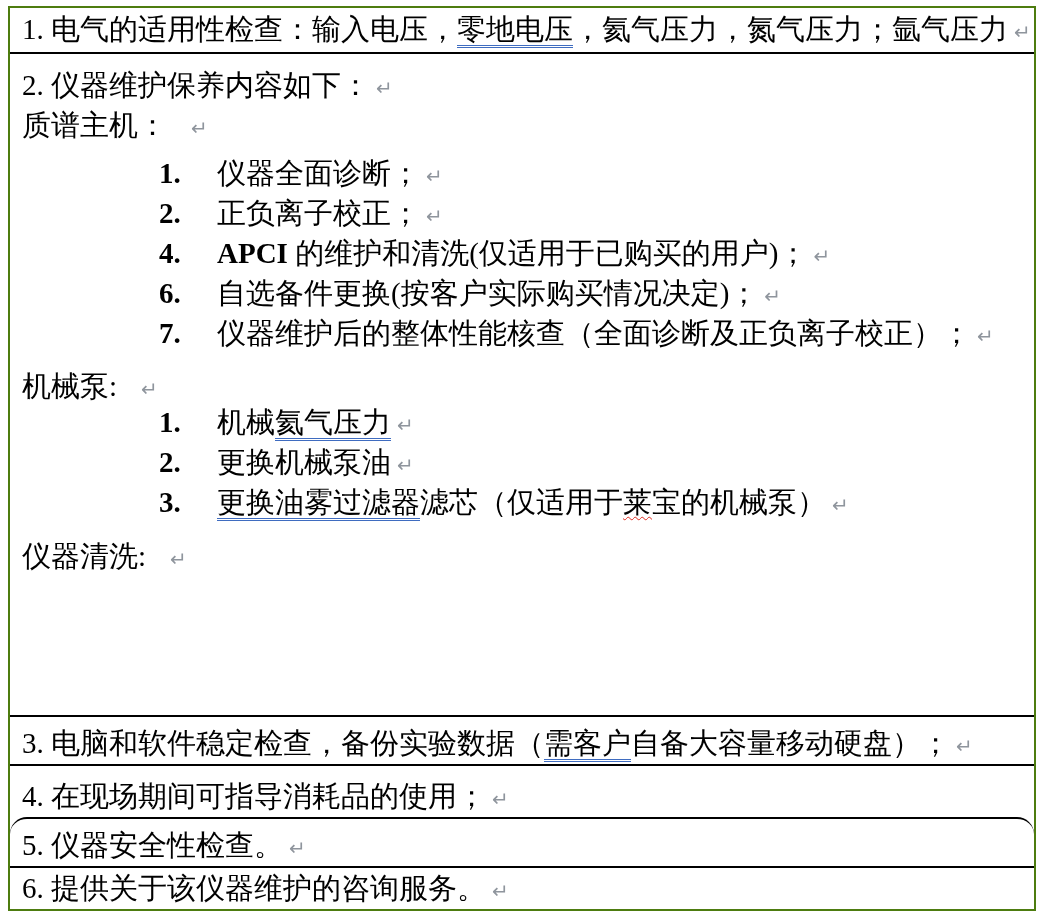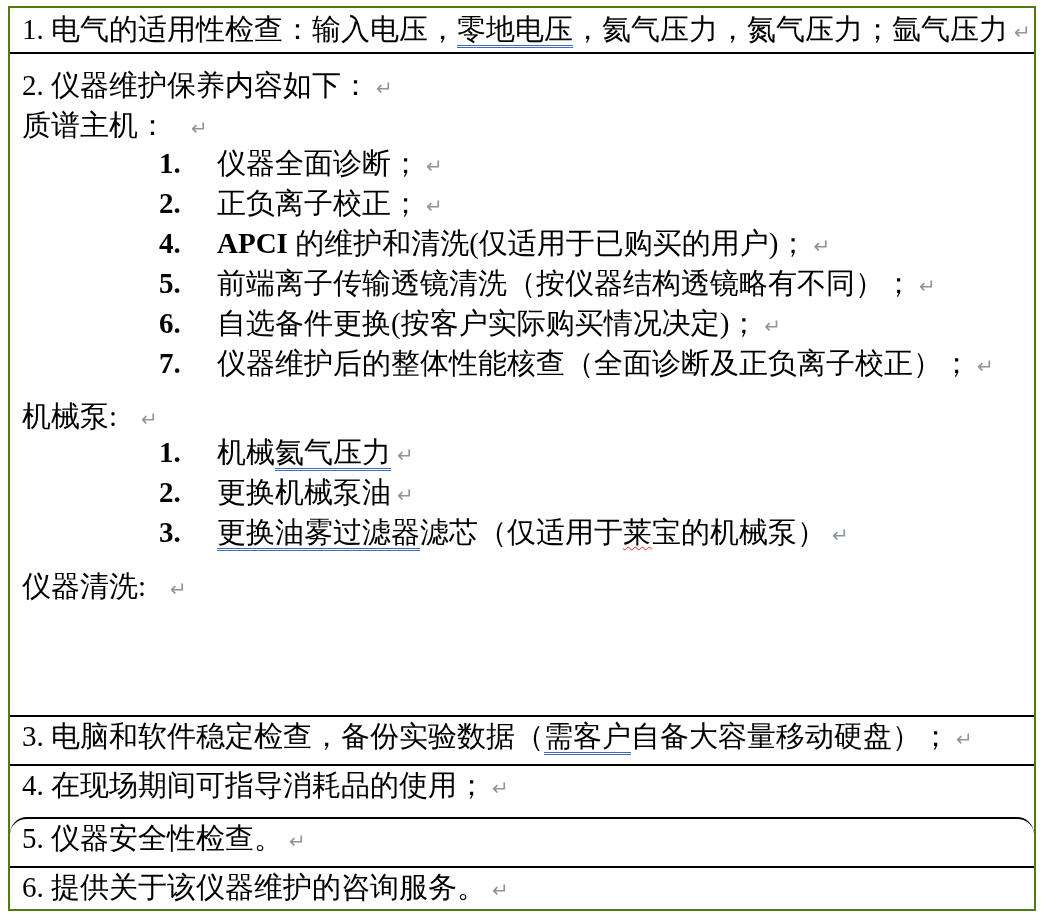--- a/index.html
+++ b/index.html
@@ -7,21 +7,21 @@
     position:relative;width:1045px;height:920px;background:#ffffff;
     font-family:"Liberation Serif","DejaVu Serif",serif;color:#000000;overflow:hidden;
   }
   .doc-table{
     position:absolute;left:8px;top:6px;width:1028px;height:905px;
     border:2px solid #4d7c0f;box-sizing:border-box;
     display:flex;flex-direction:column;background:#ffffff;
   }
   .row{box-sizing:border-box;padding:0 12px;font-size:29px;white-space:nowrap;overflow:hidden;}
   .row + .row{border-top:2px solid #000000;}
-  .row.single{display:flex;align-items:flex-start;}
+  .row.single{display:flex;align-items:flex-end;}
   .r1{height:44px;display:flex;align-items:center;}
   .r2{height:663px;padding-top:3px;}
   .r3{height:49px;}
   .r4{height:53px;}
   .r5{height:49px;border-radius:17px;}
   .r6{flex:1;}
   .line{height:40px;line-height:56px;}
   .olist .li{height:40px;line-height:40px;padding-left:137px;}
   .num{display:inline-block;width:58px;font-weight:bold;}
   .b{font-weight:bold;}
@@ -29,21 +29,21 @@
   .sp{
     text-decoration-line:underline;text-decoration-style:wavy;
     text-decoration-color:#e02b20;text-decoration-thickness:1px;
     text-underline-offset:4px;
   }
   .pmark{
     color:#8f959d;font-size:20px;margin-left:6px;vertical-align:baseline;
     font-family:"DejaVu Sans","Liberation Sans",sans-serif;
   }
   .pmark.gap{margin-left:24px;}
-  .mt1{margin-top:6px;}
+  .mt1{margin-top:16px;}
   .mt2{margin-top:5px;}
   .mt3{margin-top:4px;}
   .mt4{margin-top:6px;}
   .mt5{margin-top:2px;}
 </style>
 </head>
 <body>
 
 <div class="page">
   <div class="doc-table">
@@ -54,21 +54,20 @@
 
     <div class="row r2">
       <div class="line"><span>2. 仪器维护保养内容如下：</span><span class="pmark">↵</span></div>
 
       <div class="line"><span>质谱主机：</span><span class="pmark gap">↵</span></div>
 
       <div class="olist mt1">
         <div class="li"><span class="num">1.</span><span>仪器全面诊断；</span><span class="pmark">↵</span></div>
         <div class="li"><span class="num">2.</span><span>正负离子校正；</span><span class="pmark">↵</span></div>
         <div class="li"><span class="num">4.</span><span class="b">APCI</span><span> 的维护和清洗(仅适用于已购买的用户)；</span><span class="pmark">↵</span></div>
-        <div class="li"><span class="num">5.</span><span>前端离子传输透镜清洗（按仪器结构透镜略有不同）；</span><span class="pmark">↵</span></div>
         <div class="li"><span class="num">6.</span><span>自选备件更换(按客户实际购买情况决定)；</span><span class="pmark">↵</span></div>
         <div class="li"><span class="num">7.</span><span>仪器维护后的整体性能核查（全面诊断及正负离子校正）；</span><span class="pmark">↵</span></div>
       </div>
 
       <div class="line mt2"><span>机械泵:</span><span class="pmark gap">↵</span></div>
 
       <div class="olist mt3">
         <div class="li"><span class="num">1.</span><span>机械</span><span class="u2">氦气压力</span><span class="pmark">↵</span></div>
         <div class="li"><span class="num">2.</span><span>更换机械泵油</span><span class="pmark">↵</span></div>
         <div class="li"><span class="num">3.</span><span class="u2">更换油雾过滤器</span><span>滤芯（仅适用于</span><span class="sp">莱</span><span>宝的机械泵）</span><span class="pmark">↵</span></div>

